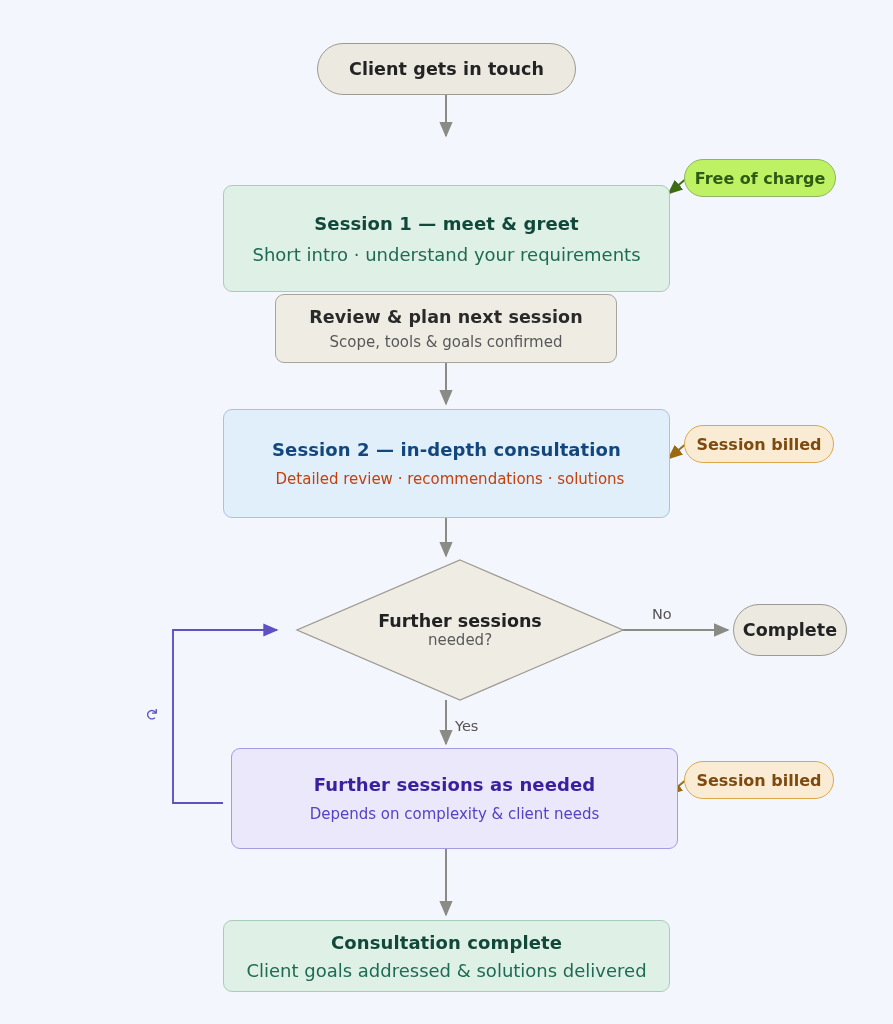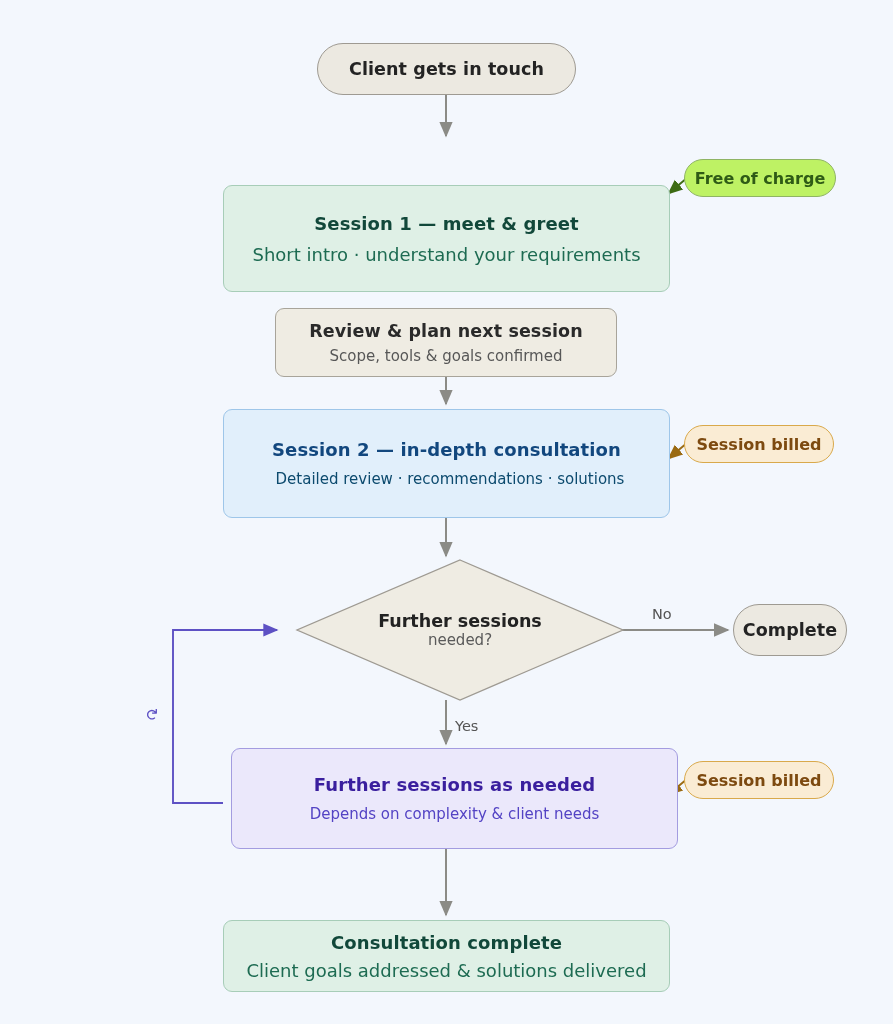--- a/index.html
+++ b/index.html
@@ -71,21 +71,21 @@
     border: 1.3px solid #a8a49a;
   }
   .cream .title { color: #2a2a2a; font-size: 17.5px; }
   .cream .sub   { color: #575757; font-size: 15px; }
 
   .blue {
     background: #e1effb;
     border: 1.3px solid #9ec6e9;
   }
   .blue .title { color: #12477e; font-size: 18px; }
-  .blue .sub   { color: #0c4a6e; font-size: 15px; margin-left: 7px; }
+  .blue .sub   { color: #c2410c; font-size: 15px; margin-left: 7px; }
 
   .purple {
     background: #ebe8fb;
     border: 1.3px solid #a39ce0;
   }
   .purple .title { color: #3a1f9e; font-size: 18px; }
   .purple .sub   { color: #5343c4; font-size: 15px; }
 
   
   .diamond-wrap {
@@ -218,21 +218,21 @@
 
   <div class="node pill" style="left:317px; top:43px; width:259px; height:52px;">
     <div class="title">Client gets in touch</div>
   </div>
 
   <div class="node rect green" style="left:223px; top:141px; width:447px; height:107px; gap:10px;margin-top:44px;">
     <div class="title">Session 1 — meet &amp; greet</div>
     <div class="sub">Short intro  ·  understand your requirements</div>
   </div>
 
-  <div class="node rect cream" style="left:275px; top:308px; width:342px; height:69px; gap:6px;">
+  <div class="node rect cream" style="left:275px; top:294px; width:342px; height:69px; gap:6px;">
     <div class="title">Review &amp; plan next session</div>
     <div class="sub">Scope, tools &amp; goals confirmed</div>
   </div>
 
   <div class="node rect blue" style="left:223px; top:409px; width:447px; height:109px; gap:10px;">
     <div class="title">Session 2 — in-depth consultation</div>
     <div class="sub">Detailed review  ·  recommendations  ·  solutions</div>
   </div>
 
   <div class="diamond-wrap" style="left:295px; top:558px; width:330px; height:144px;">

